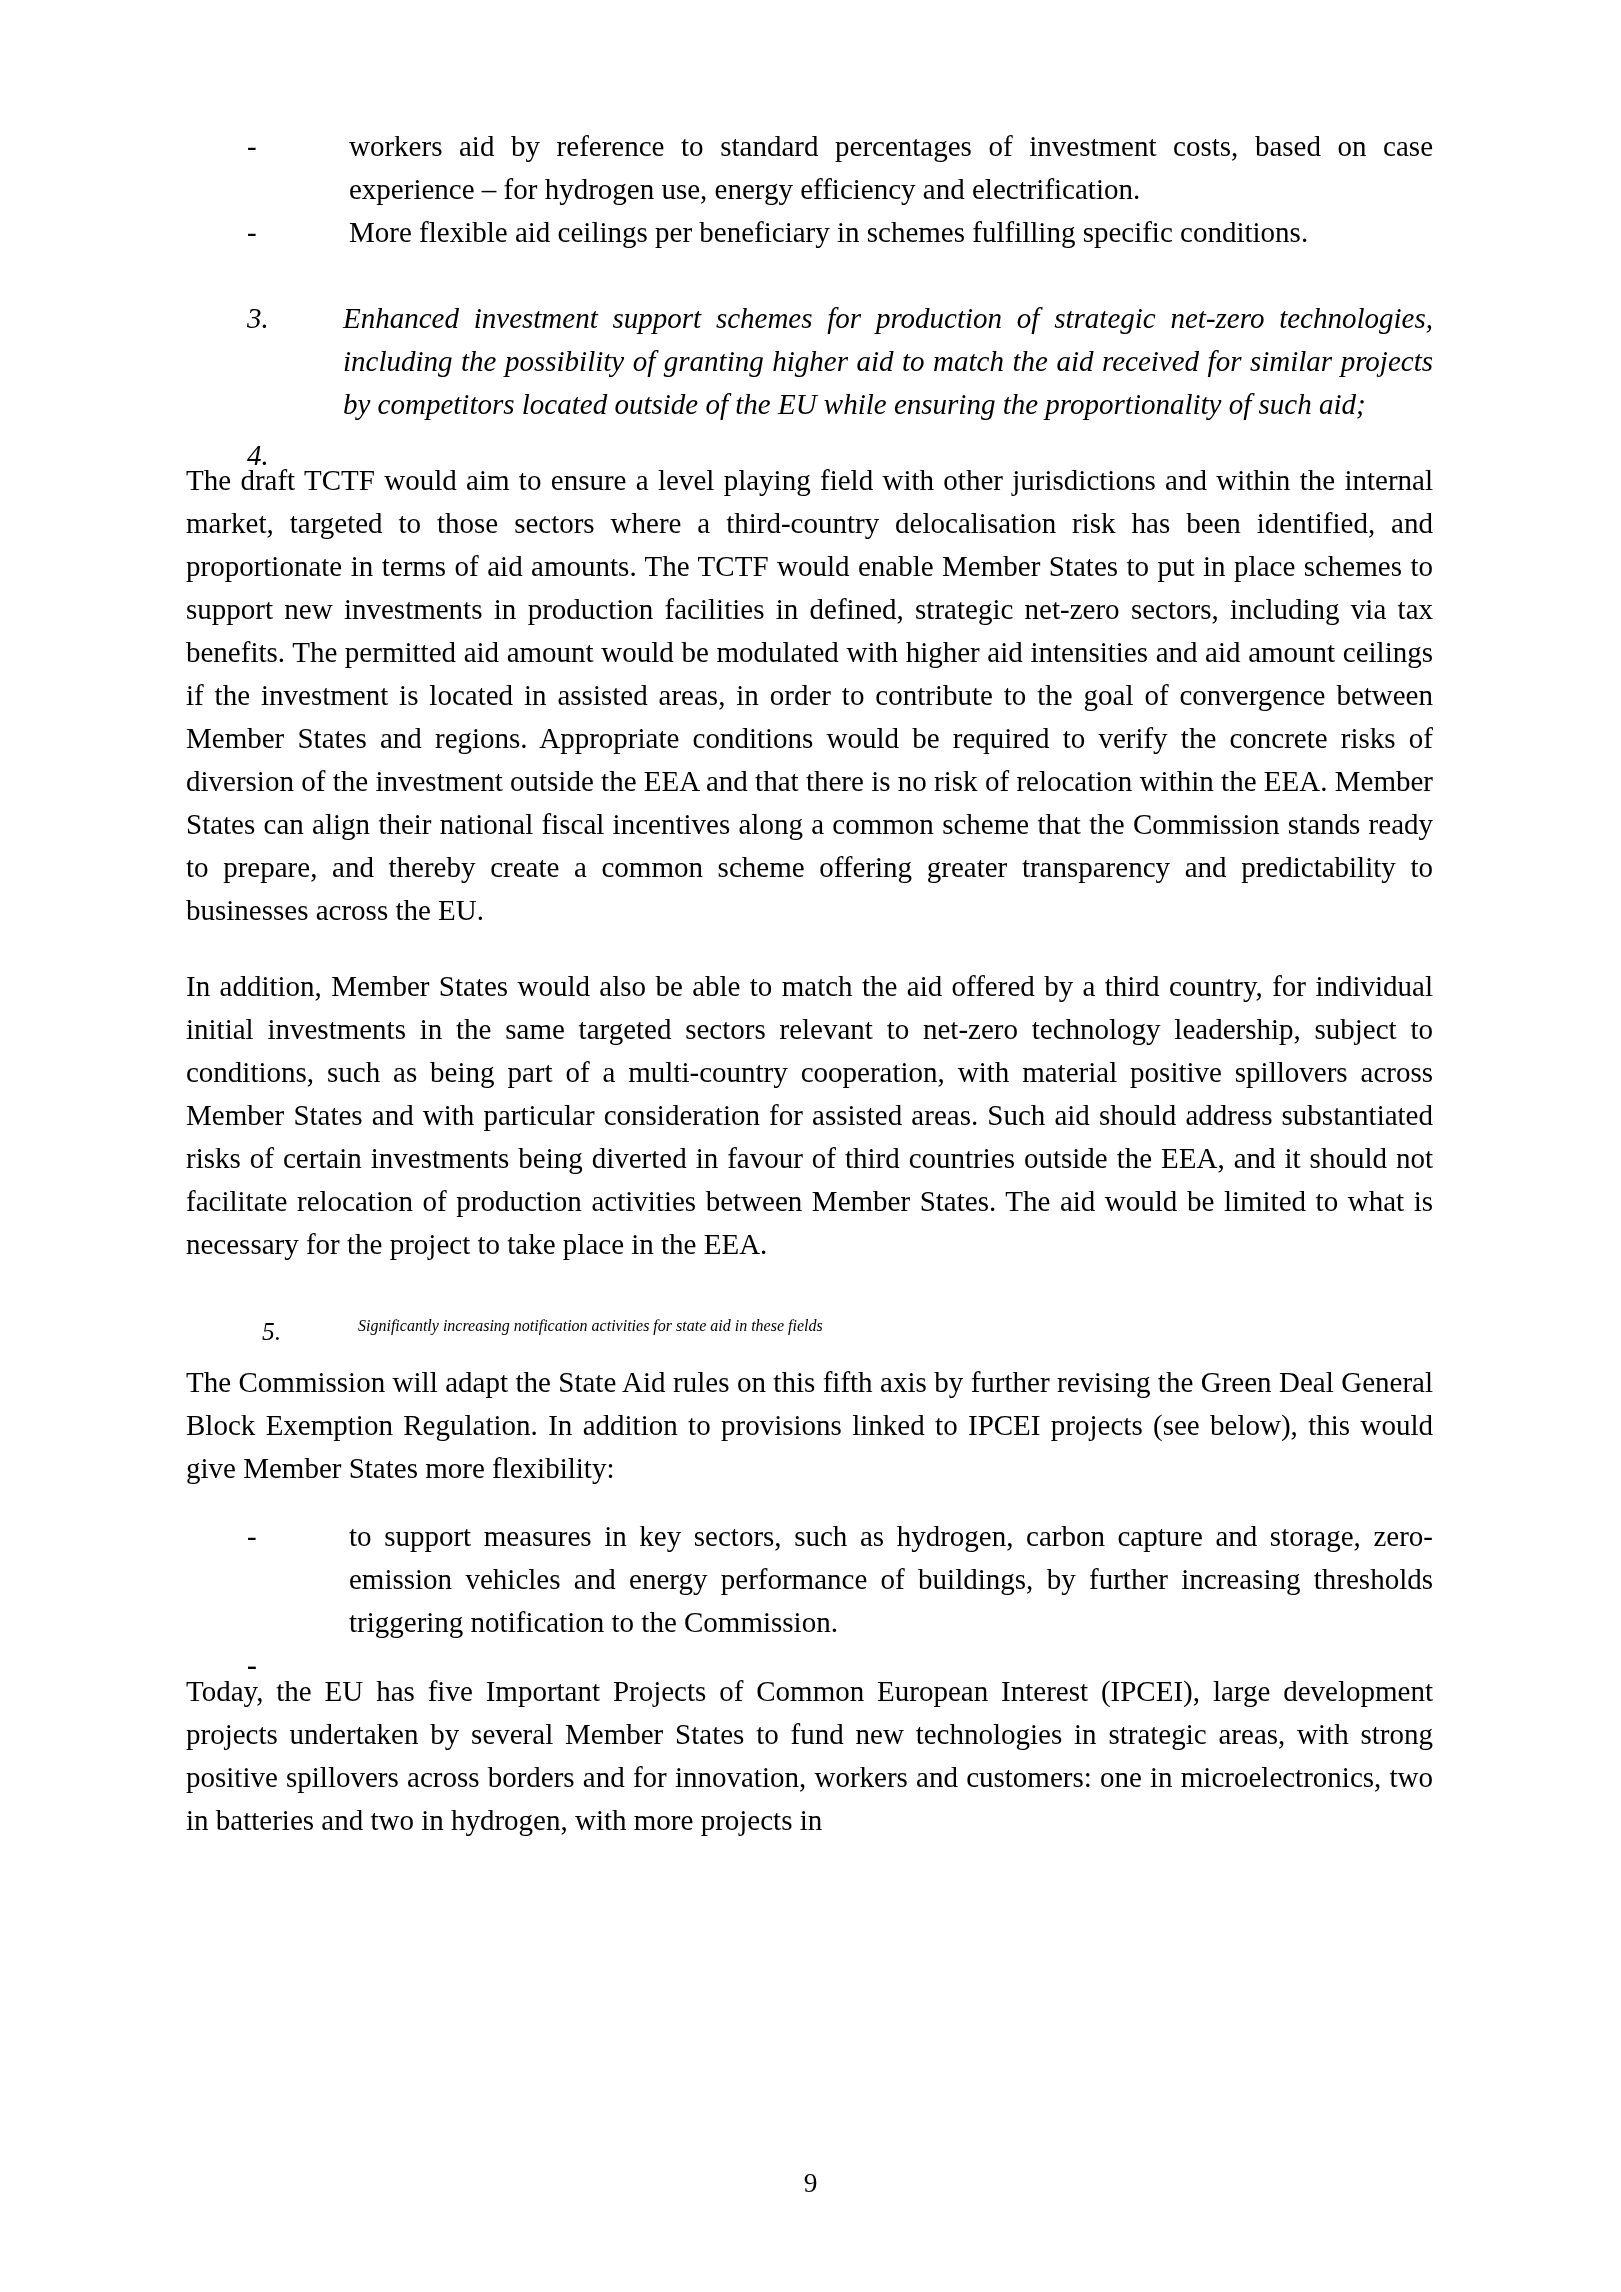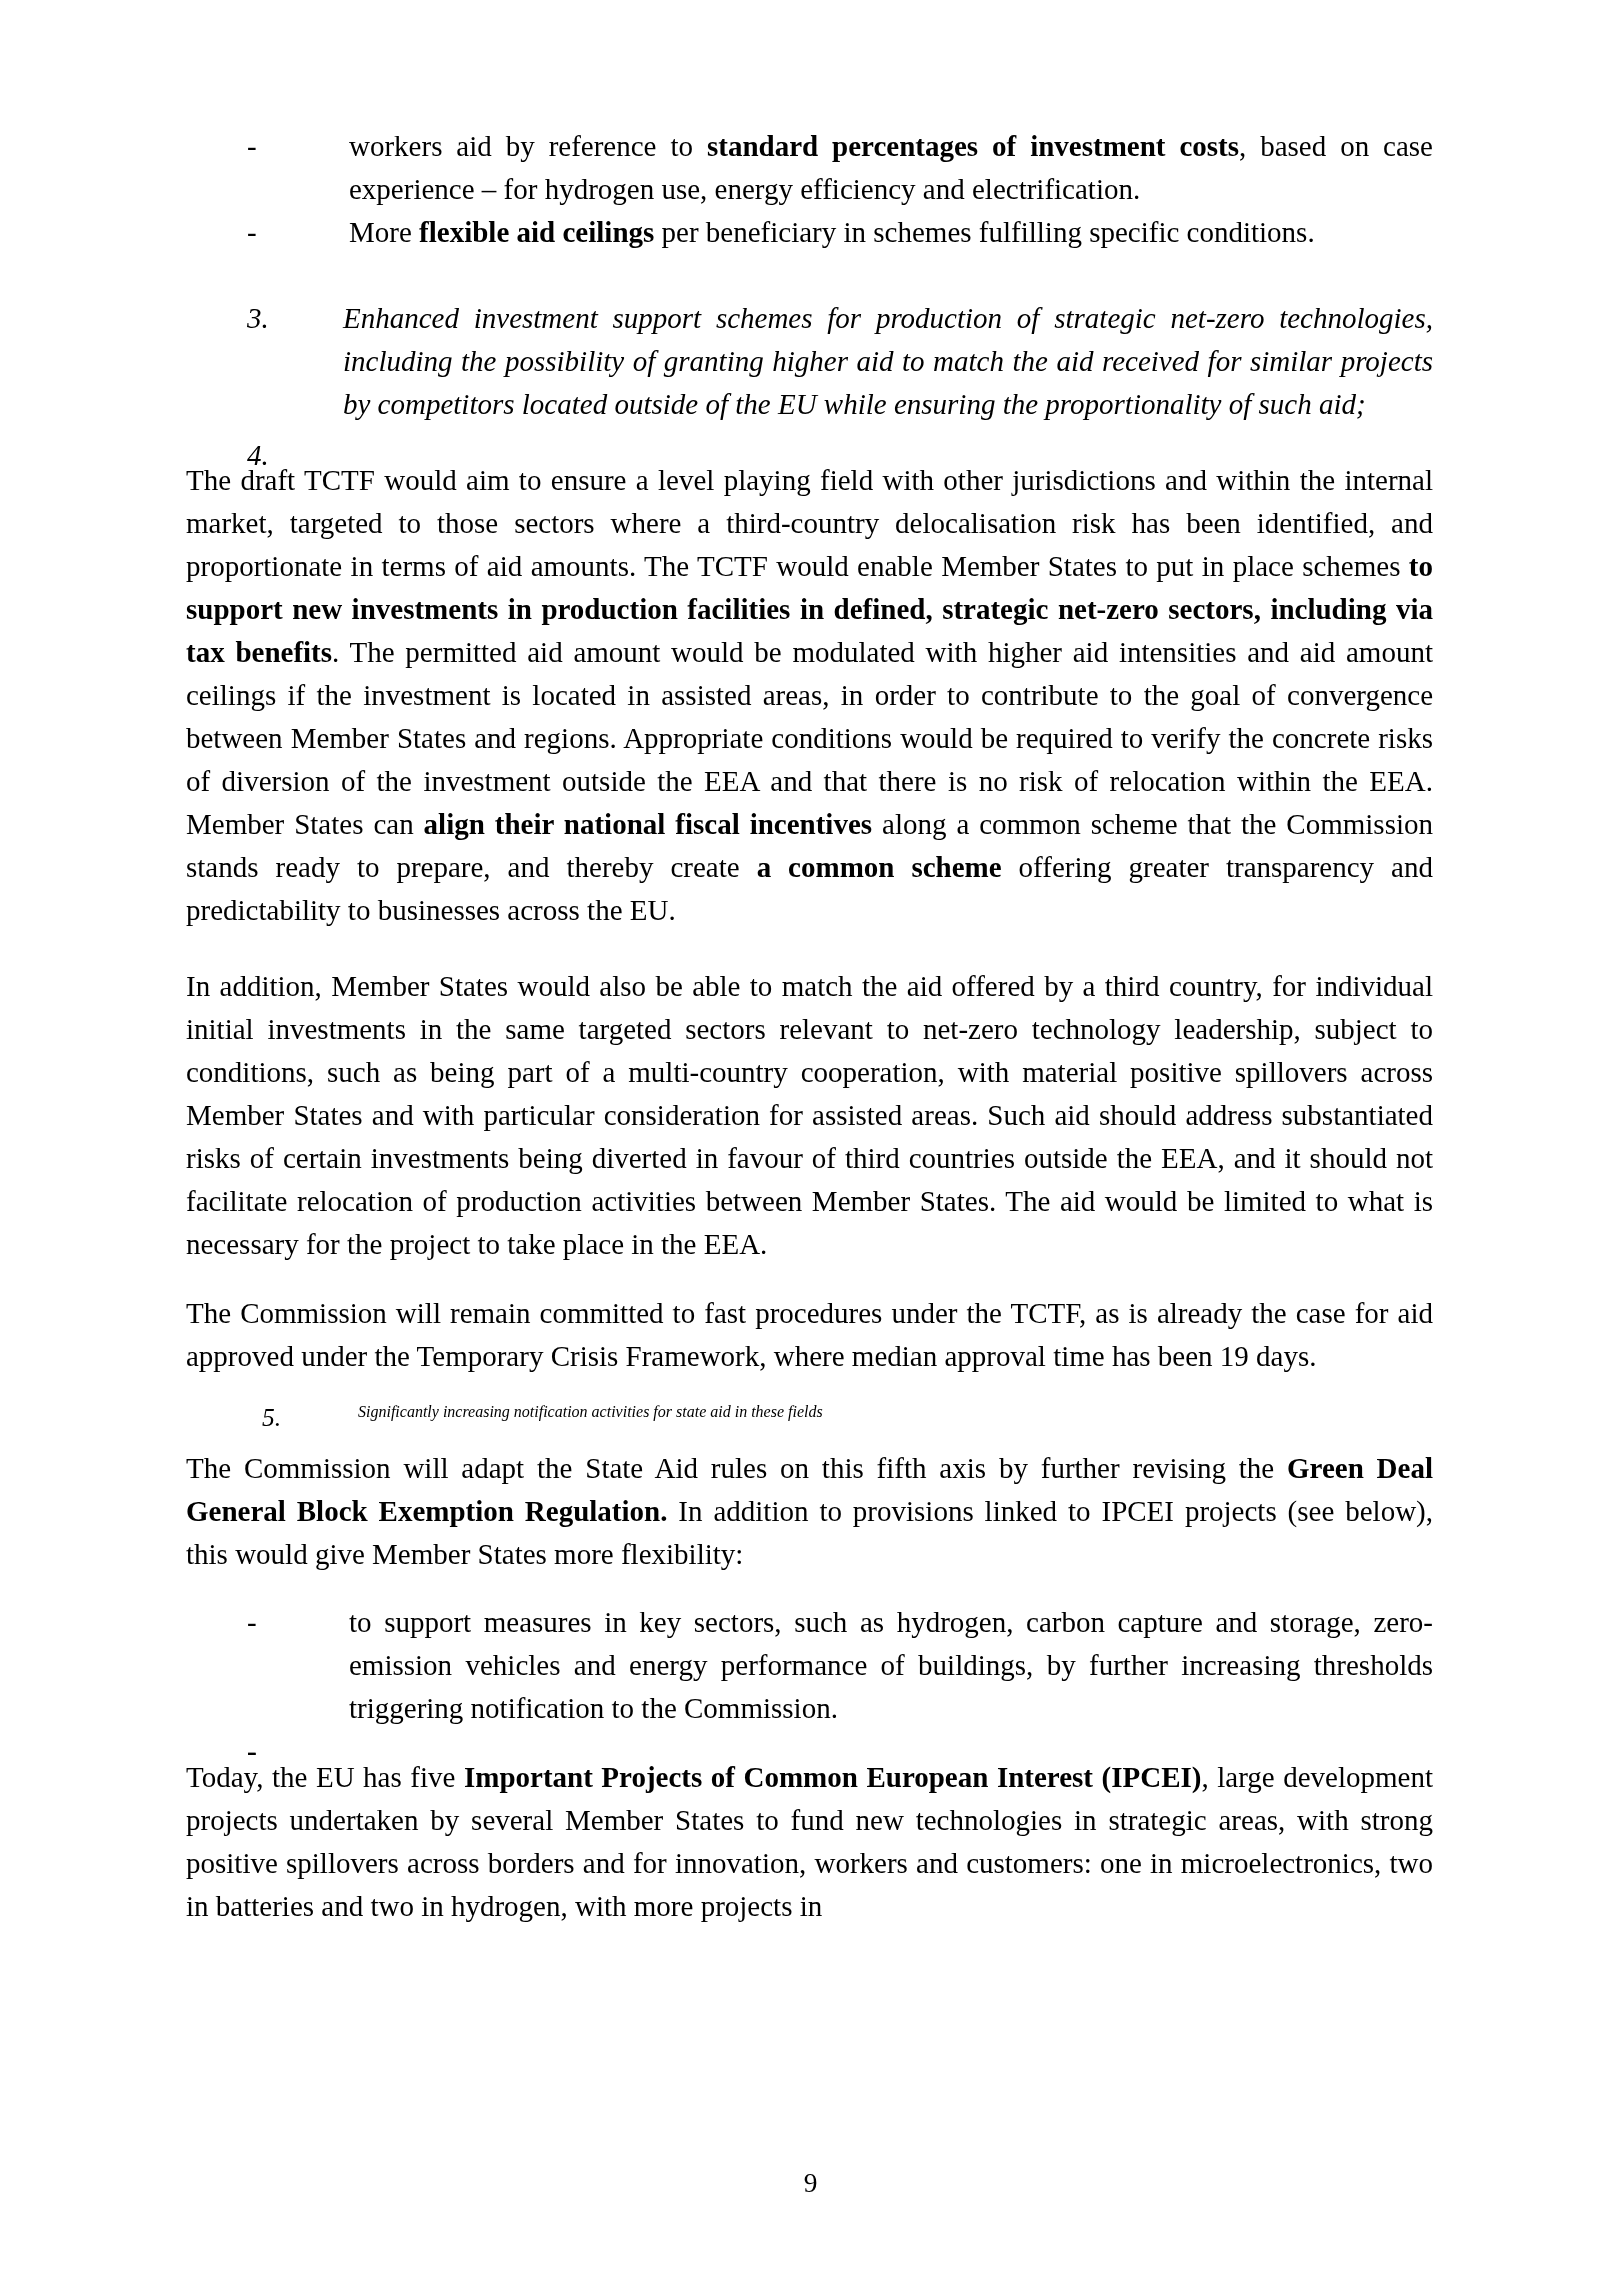--- a/index.html
+++ b/index.html
@@ -90,21 +90,21 @@
     text-align: left;
   }
   .single-num .num-sm {
     position: absolute;
     left: 0;
     top: 0;
     font-style: italic;
     font-size: 25.5px;
   }
 
-  b, strong { font-weight: bold; }
+  b, strong { font-weight: normal; }
   .last-line-left { text-align: left; }
 
   .gap-sm { height: 25.5px; }
   .gap-md { height: 33px; }
   .gap-lg { height: 43px; }
 
   .pagenum {
     position: absolute;
     left: 0;
     top: 2168px;
@@ -146,21 +146,20 @@
     <div class="gap-sm"></div>
 
     <p class="para"><span>The draft TCTF would aim to ensure a level playing field with other jurisdictions and within the internal market, targeted to those sectors where a third-country delocalisation risk has been identified, and proportionate in terms of aid amounts. The TCTF would enable Member States to put in place schemes </span><b>to support new investments in production facilities in defined, strategic net-zero sectors, including via tax benefits</b><span>. The permitted aid amount would be modulated with higher aid intensities and aid amount ceilings if the investment is located in assisted areas, in order to contribute to the goal of convergence between Member States and regions. Appropriate conditions would be required to verify the concrete risks of diversion of the investment outside the EEA and that there is no risk of relocation within the EEA. Member States can </span><b>align their national fiscal incentives</b><span> along a common scheme that the Commission stands ready to prepare, and thereby create </span><b>a common scheme</b><span> offering greater transparency and predictability to businesses across the EU.</span></p>
 
     <div class="gap-md"></div>
 
     <p class="para">In addition, Member States would also be able to match the aid offered by a third country, for individual initial investments in the same targeted sectors relevant to net-zero technology leadership, subject to conditions, such as being part of a multi-country cooperation, with material positive spillovers across Member States and with particular consideration for assisted areas. Such aid should address substantiated risks of certain investments being diverted in favour of third countries outside the EEA, and it should not facilitate relocation of production activities between Member States. The aid would be limited to what is necessary for the project to take place in the EEA.</p>
 
     <div class="gap-sm"></div>
 
-    <p class="para">The Commission will remain committed to fast procedures under the TCTF, as is already the case for aid approved under the Temporary Crisis Framework, where median approval time has been 19 days.</p>
 
     <div class="gap-sm"></div>
 
     <div class="single-num">
       <span class="num-sm"><span>5</span><span>.</span></span>
       <span>Significantly increasing notification activities for state aid in these fields</span>
     </div>
 
     <div class="gap-sm"></div>
 

